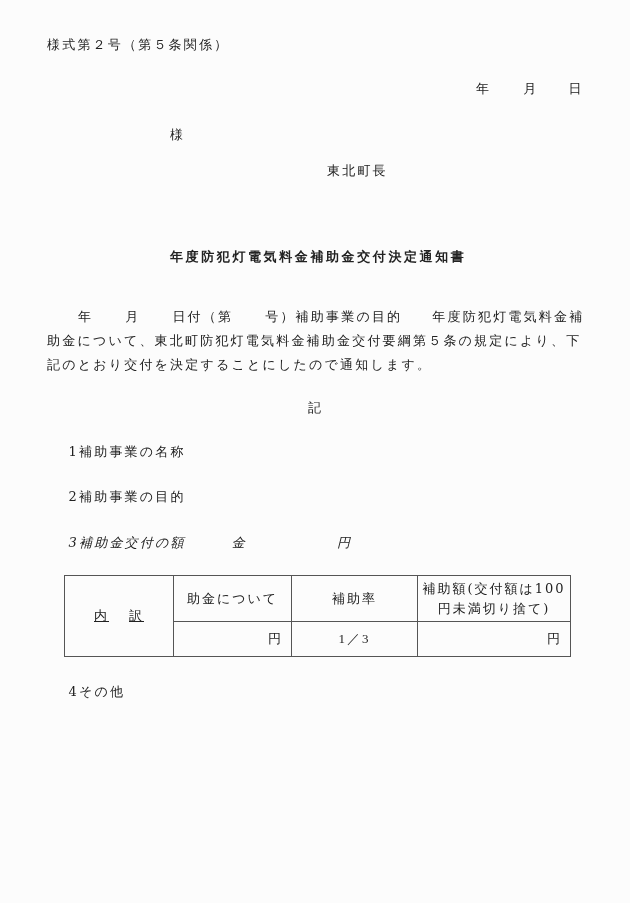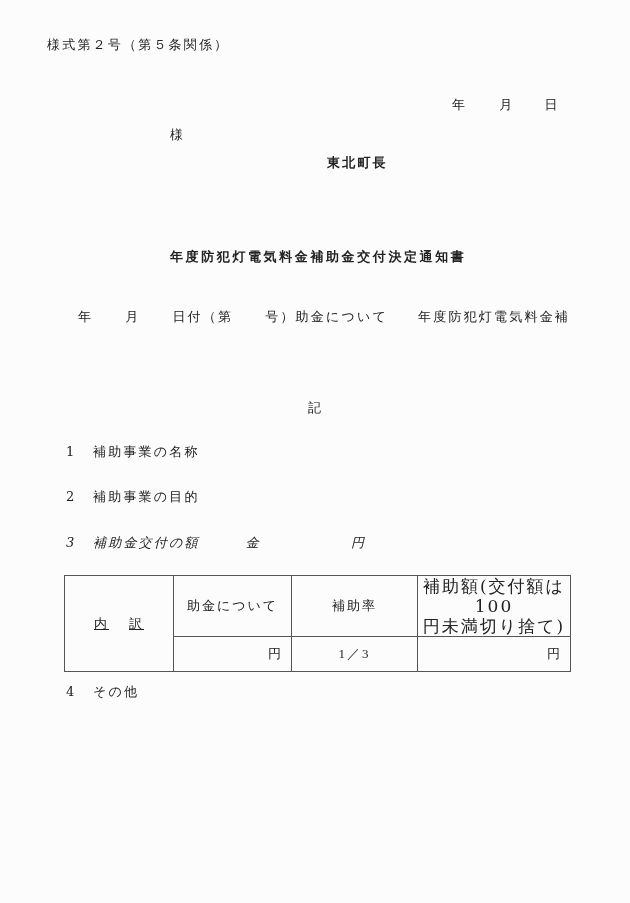--- a/index.html
+++ b/index.html
@@ -9,44 +9,44 @@
     }
     body {
       width: 630px;
       height: 903px;
       position: relative;
       overflow: hidden;
       font-family: "DejaVu Serif", "Liberation Serif", serif;
       color: #222;
       font-size: 13px;
     }
-    .abs { position: absolute; white-space: nowrap; letter-spacing: 2.2px; }
+    .abs { position: absolute; white-space: nowrap; letter-spacing: 2.2px; text-align: right; }
     .form-number { left: 47px; top: 36px; }
-    .date-line { left: 452px; top: 80px; margin-top: 16px; }
+    .date-line { left: 476px; top: 80px; }
     .date-line span { display: inline-block; }
     .date-line .gap1 { width: 32px; }
     .date-line .gap2 { width: 30px; }
     .addressee { left: 170px; top: 126px; }
-    .issuer { left: 327px; top: 154px; font-weight: bold; }
+    .issuer { left: 327px; top: 162px; }
     .doc-title { left: 170px; top: 248px; letter-spacing: 2.6px; font-weight: bold; }
 
     .body-para {
       position: absolute;
       left: 47px;
       top: 305px;
       width: 540px;
       line-height: 24px;
       letter-spacing: 2.2px;
     }
     .body-para .line { display: block; white-space: nowrap; }
     .body-para .sp { display: inline-block; }
 
     .ki { left: 308px; top: 399px; }
 
-    .item { left: 66px; }
+    .item { left: 52px; }
     .item .num { display: inline-block; width: 27px; }
     .item1 { top: 443px; }
     .item2 { top: 488px; }
     .item3 { top: 534px; font-style: italic; }
     .item3 .kin { display: inline-block; margin-left: 46px; }
     .item3 .yen { display: inline-block; margin-left: 90px; }
     .item4 { top: 683px; }
 
     table.breakdown {
       position: absolute;
@@ -60,41 +60,43 @@
     table.breakdown td {
       border: 1px solid #555;
       padding: 0;
       text-align: center;
       vertical-align: middle;
     }
     .c-label { width: 108px; height: 80px; text-decoration: underline; }
     .c-label span.sep { display: inline-block; width: 20px; }
     .c-h1 { width: 117px; height: 45px; }
     .c-h2 { width: 125px; height: 45px; }
-    .c-h3 { width: 152px; height: 45px; line-height: 20px; font-size: 17px; }
+    .c-h3 { width: 152px; height: 45px; line-height: 20px; font-size: 13px; }
     .c-v1, .c-v3 { height: 34px; text-align: right !important; padding-right: 8px !important; }
     .c-v2 { height: 34px; font-family: Liberation Serif, serif; }
   </style>
 </head>
 <body>
 
 <div class="abs form-number">様式第２号（第５条関係）</div>
 
 <div class="abs date-line">
   <span>年</span><span class="gap1"></span><span>月</span><span class="gap2"></span><span>日</span>
 </div>
 
 <div class="abs addressee">様</div>
 
 <div class="abs issuer">東北町長</div>
 
 <div class="abs doc-title">年度防犯灯電気料金補助金交付決定通知書</div>
 
 <div class="body-para">
-  <span class="line"><span class="sp" style="width:31px"></span><span>年</span><span class="sp" style="width:32px"></span><span>月</span><span class="sp" style="width:32px"></span><span>日付（第</span><span class="sp" style="width:32px"></span><span>号）助金について</span><span class="sp" style="width:30px"></span><span>年度防犯灯電気料金補</span></span>
+  <span class="line"><span class="sp" style="width:31px"></span><span>年</span><span class="sp" style="width:32px"></span><span>月</span><span class="sp" style="width:32px"></span><span>日付（第</span><span class="sp" style="width:32px"></span><span>号）補助事業の目的</span><span class="sp" style="width:30px"></span><span>年度防犯灯電気料金補</span></span>
+  <span class="line">助金について、東北町防犯灯電気料金補助金交付要綱第５条の規定により、下</span>
+  <span class="line">記のとおり交付を決定することにしたので通知します。</span>
 </div>
 
 <div class="abs ki">記</div>
 
 <div class="abs item item1">
   <span class="num">1</span><span>補助事業の名称</span>
 </div>
 
 <div class="abs item item2">
   <span class="num">2</span><span>補助事業の目的</span>

